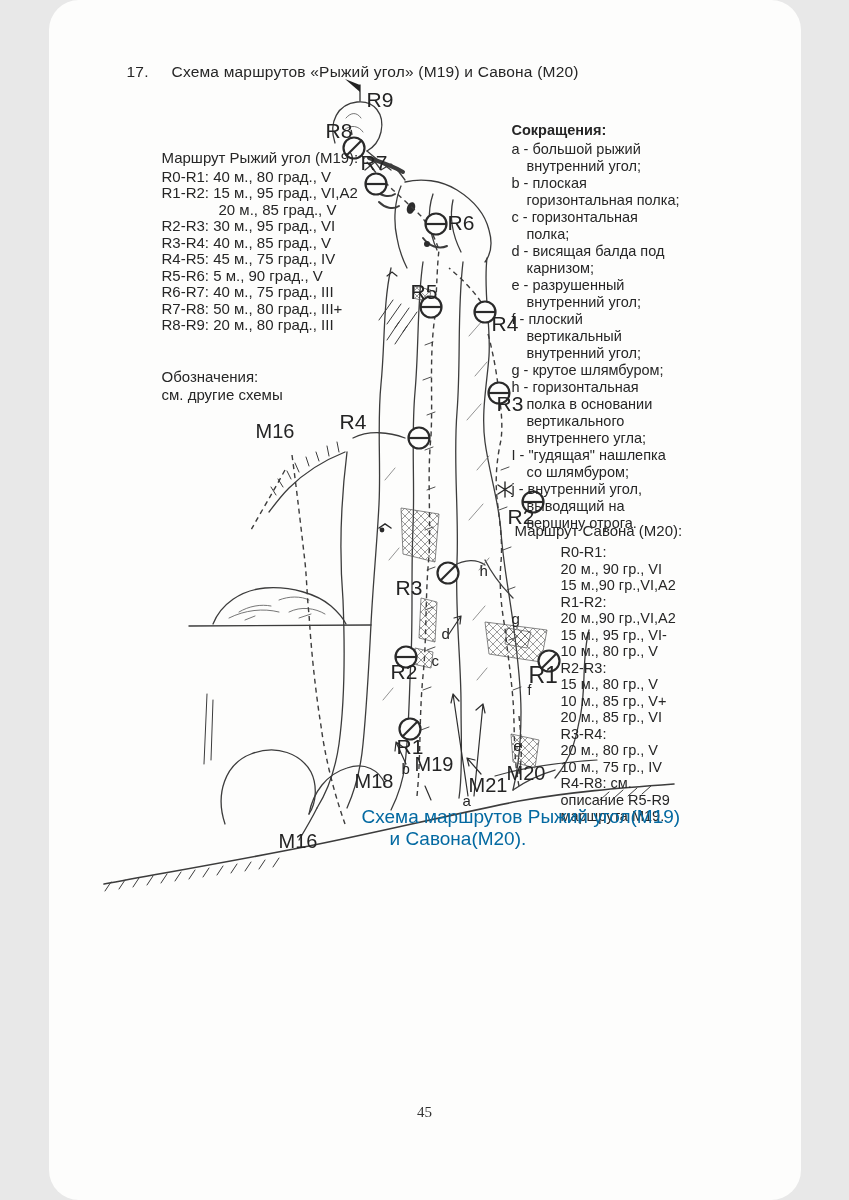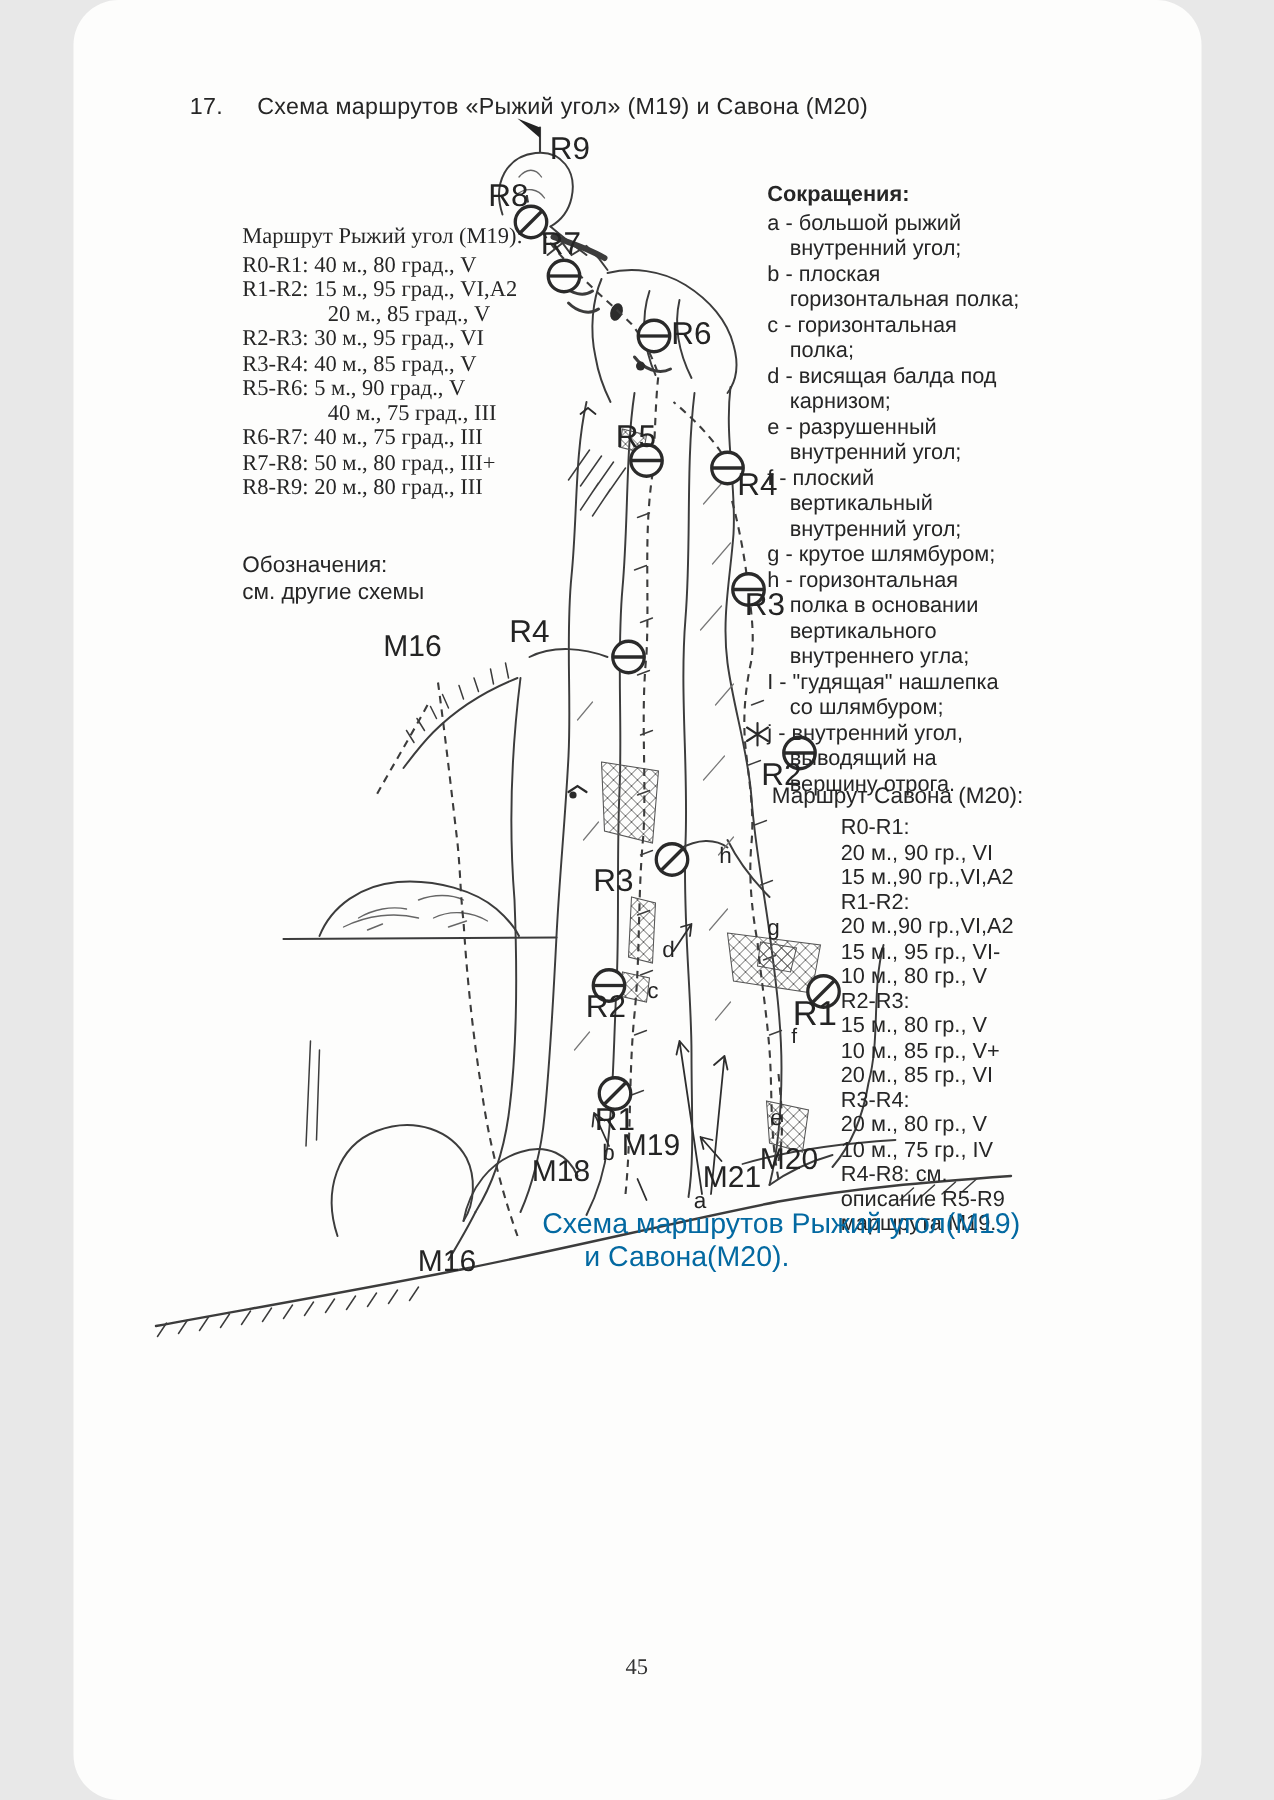--- a/index.html
+++ b/index.html
@@ -2,21 +2,21 @@
 <html><head>
 <meta charset="utf-8">
 <style>
   html,body{margin:0;padding:0;background:#e8e8e8;}
   .page{position:relative;width:752px;height:1200px;background:#fdfdfc;margin:0 auto;
         font-family:"Liberation Sans",sans-serif;color:#262626;overflow:hidden;border-radius:30px;}
   .abs{position:absolute;}
   .heading{top:63px;left:78px;font-size:15.5px;letter-spacing:.2px;}
   .heading .num{display:inline-block;width:45px;}
   .tblock{line-height:16.5px;font-size:15px;}
-  .m19{top:150px;left:113px;width:260px;font-family:Liberation Serif, serif;}
+  .m19{top:150px;left:113px;width:260px;}
   .m19 .title{margin-bottom:2px;}
   .m19 .ln.ind{padding-left:57px;}
   .legend-note{top:368px;left:113px;width:220px;line-height:18px;font-size:15px;}
   .abbr{top:122px;left:463px;width:212px;font-size:14.5px;line-height:17px;}
   .abbr .title{margin-bottom:2px;font-weight:bold;}
   .abbr-item{white-space:pre-line;padding-left:15px;text-indent:-15px;}
   .m20-title{top:522px;left:466px;font-size:15px;}
   .m20{top:544px;left:512px;width:170px;font-size:14.5px;line-height:16.5px;}
   .caption{font-size:19px;color:#0369a1;}
   .cap1{top:806px;left:313px;}
@@ -221,22 +221,22 @@
   <div class="dlabel" style="left:420px;top:774px;font-size:20px">M21</div>
   <div class="dlabel" style="left:458px;top:762px;font-size:20px">M20</div>
 
   <div class="abs tblock m19">
     <div class="title">Маршрут Рыжий угол (М19):</div>
     <div class="ln">R0-R1: 40 м., 80 град., V</div>
     <div class="ln">R1-R2: 15 м., 95 град., VI,A2</div>
     <div class="ln ind">20 м., 85 град., V</div>
     <div class="ln">R2-R3: 30 м., 95 град., VI</div>
     <div class="ln">R3-R4: 40 м., 85 град., V</div>
+    <div class="ln">R4-R5: 45 м., 75 град., IV</div>
     <div class="ln">R5-R6: 5 м., 90 град., V</div>
-    <div class="ln ind">40 м., 75 град., III</div>
     <div class="ln">R6-R7: 40 м., 75 град., III</div>
     <div class="ln">R7-R8: 50 м., 80 град., III+</div>
     <div class="ln">R8-R9: 20 м., 80 град., III</div>
   </div>
 
   <div class="abs legend-note">
     <div>Обозначения:</div>
     <div>см. другие схемы</div>
   </div>
 

